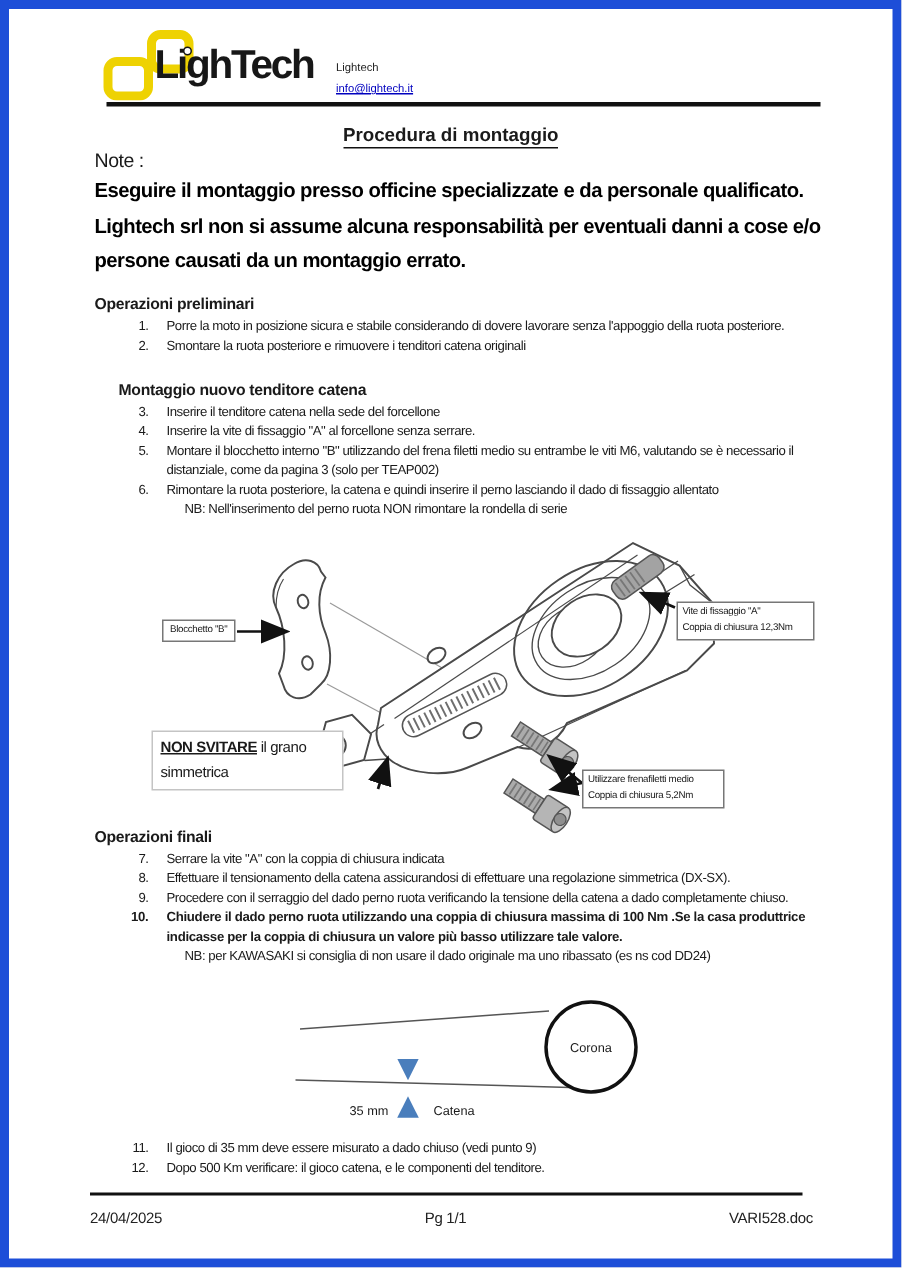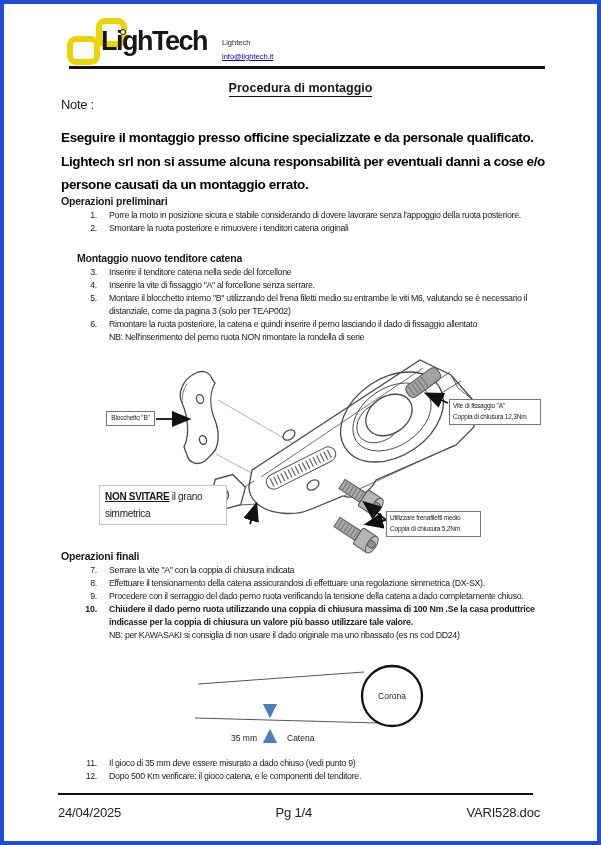--- a/index.html
+++ b/index.html
@@ -1,62 +1,62 @@
 <!DOCTYPE html>
 <html><head>
 <meta charset="utf-8">
 <style>
   html,body{margin:0;padding:0;background:#e8e8e8;}
   .page{
     position:relative;width:601px;height:845px;margin:0 auto;background:#ffffff;
-    border:4px solid #1d4ed8;box-sizing:border-box;overflow:hidden;
+    border:6px solid #1d4ed8;box-sizing:border-box;overflow:hidden;
     font-family:"Liberation Sans",sans-serif;color:#1a1a1a;
   }
   .abs{position:absolute;}
   
   .logo-text{left:97px;top:22px;font-size:27px;font-weight:bold;letter-spacing:-1.5px;color:#171717;}
   .i-ring{left:116px;top:25px;width:4px;height:4px;border:1.5px solid #171717;border-radius:50%;background:#fff;}
   .company-name{left:218px;top:34px;font-size:7.5px;color:#222;}
   .company-email{left:218px;top:48px;font-size:7.5px;color:#0000bf;text-decoration:underline;cursor:pointer;}
   .header-rule{left:65px;top:62px;width:476px;height:3px;background:#111;}
   
   .title{left:0;right:0;top:77px;text-align:center;font-size:12.5px;font-weight:bold;}
   .title span{border-bottom:1.5px solid #111;padding-bottom:1px;}
   .note-label{left:57px;top:93px;font-size:13px;letter-spacing:-0.3px;}
-  .note-text{left:57px;top:109px;width:497px;font-size:13.5px;font-weight:bold;line-height:23.5px;letter-spacing:-0.35px;color:#000;margin-top:13px;}
+  .note-text{left:57px;top:109px;width:497px;font-size:13.5px;font-weight:bold;line-height:23.5px;letter-spacing:-0.35px;color:#000;}
   
   .sec-h{font-size:10.5px;font-weight:bold;letter-spacing:-0.2px;text-align:center;}
   .h-prelim{left:57px;top:191px;}
   .h-mont{left:57px;top:248px;padding-left:16px;}
   .h-finali{left:57px;top:546px;}
   .list{width:505px;}
   .list-prelim{left:57px;top:205px;}
   .list-mont{left:57px;top:262px;}
   .list-finali{left:57px;top:560px;}
   .list-last{left:57px;top:753px;}
   .li{display:flex;font-size:8.8px;line-height:13px;letter-spacing:-0.3px;}
   .li .num{width:36px;padding-right:12px;text-align:right;flex:none;}
   .li .txt{flex:1;padding-right:4px;}
   .li.bold{font-weight:bold;letter-spacing:-0.2px;}
-  .nb{margin-left:48px;font-size:8.8px;line-height:13px;letter-spacing:-0.3px;font-weight:normal;}
+  .nb{margin-left:60px;font-size:8.8px;line-height:13px;letter-spacing:-0.3px;font-weight:normal;}
   
   .diagram1{left:55px;top:350px;width:500px;height:200px;}
   .diagram1 svg{position:absolute;left:0;top:0;}
   .dlabel{position:absolute;background:#fff;border:1px solid #777;font-size:6.5px;line-height:10.5px;letter-spacing:-0.2px;padding:1px 3px;box-sizing:border-box;}
   .lbl-blocchetto{left:47px;top:57px;width:49px;height:15px;text-align:center;}
   .lbl-vite{left:390px;top:45px;width:92px;height:26px;}
   .lbl-frena{left:327px;top:157px;width:95px;height:26px;}
   .lbl-nonsvitare{position:absolute;left:40px;top:131px;width:128px;height:40px;border:1px solid #c4c4c4;background:#fff;
     font-size:10px;line-height:17px;letter-spacing:-0.3px;padding:2px 5px;box-sizing:border-box;}
   .lbl-nonsvitare .nsv-bold{font-weight:bold;text-decoration:underline;}
   
   .diagram2{left:150px;top:652px;width:310px;height:100px;}
   
   .footer-rule{left:54px;top:789px;width:475px;height:2px;background:#111;}
-  .footer-row{left:54px;top:801px;width:482px;display:flex;justify-content:space-between;font-size:13px;letter-spacing:-0.2px;color:#222;}
+  .footer-row{left:54px;top:801px;width:482px;display:flex;justify-content:space-between;font-size:10px;letter-spacing:-0.2px;color:#222;}
   svg text{font-family:"Liberation Sans",sans-serif;fill:#1a1a1a;}
 </style>
 </head>
 <body>
 
 <div class="page">
 
   <svg class="abs" style="left:62px;top:13px;" width="70" height="48" viewBox="0 0 70 48">
     <rect x="4" y="22" width="27" height="23" rx="6" fill="none" stroke="#eed202" stroke-width="6"></rect>
     <rect x="33" y="4" width="25" height="23" rx="6" fill="none" stroke="#eed202" stroke-width="6"></rect>
@@ -247,17 +247,17 @@
     </div>
     <div class="li">
       <span class="num">12.</span>
       <span class="txt">Dopo 500 Km verificare: il gioco catena, e le componenti del tenditore.</span>
     </div>
   </div>
 
   <div class="abs footer-rule"></div>
   <div class="abs footer-row">
     <span>24/04/2025</span>
-    <span>Pg 1/4</span>
+    <span>Pg 1/1</span>
     <span>VARI528.doc</span>
   </div>
 
 </div>
 
 </body></html>

